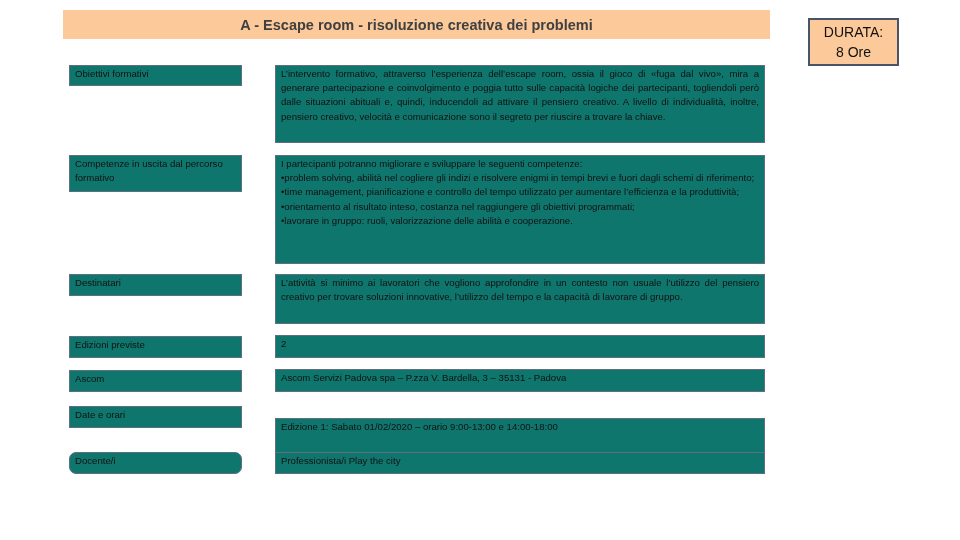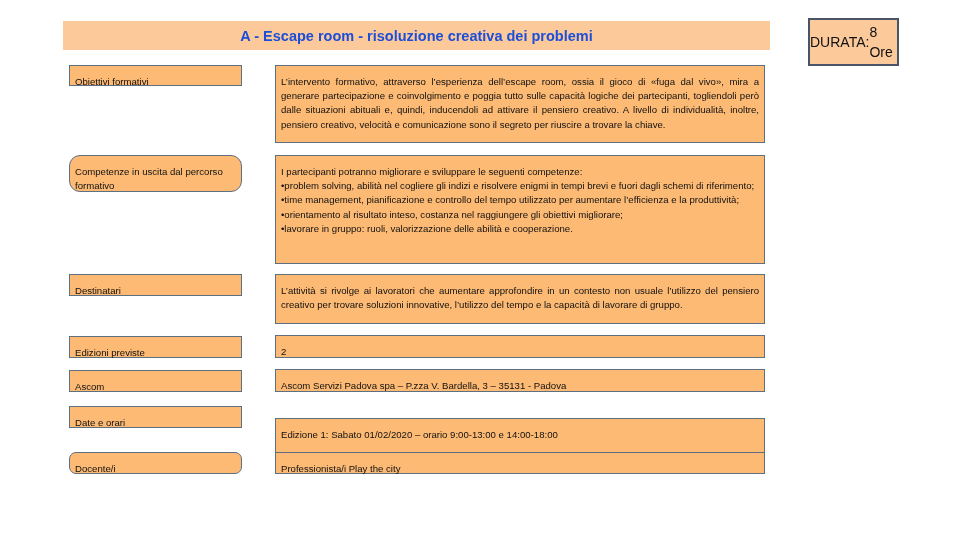--- a/index.html
+++ b/index.html
@@ -1,24 +1,24 @@
 <!DOCTYPE html>
 <html><head>
 <meta charset="utf-8">
 <style>
   html, body { margin:0; padding:0; }
   body { width:960px; height:540px; background:#ffffff; position:relative; overflow:hidden;
          font-family:"Liberation Sans", sans-serif; color:#111; }
-  .title-bar { position:absolute; left:63px; top:21px; width:707px; height:29px; background:#fcc99a;
-               display:flex; align-items:center; justify-content:center; font-size:14.5px; font-weight:bold; color:#1d4ed8; }
+  .title-bar { position:absolute; left:63px; top:10px; width:707px; height:29px; background:#fcc99a;
+               display:flex; align-items:center; justify-content:center; font-size:14.5px; font-weight:bold; color:#404040; }
   .duration { position:absolute; left:808px; top:18px; width:91px; height:48px; background:#fcc99a;
-              border:2px solid #4a5468; box-sizing:border-box; display:flex; flex-direction:row;
+              border:2px solid #4a5468; box-sizing:border-box; display:flex; flex-direction:column;
               align-items:center; justify-content:center; font-size:14px; line-height:20px; color:#111; }
-  .box { position:absolute; border:1.3px solid #5f6f82; box-sizing:border-box; background:#fdba74;
-         font-size:9.6px; line-height:14.2px; padding:9px 5px; }
+  .box { position:absolute; border:1.3px solid #5f6f82; box-sizing:border-box; background:#0f766e;
+         font-size:9.6px; line-height:14.2px; padding:1px 5px; }
   .lbl { left:69px; width:173px; }
   .val { left:275px; width:490px; text-align:justify; }
   .val .line { display:block; }
   .left { text-align:left; }
 </style>
 </head>
 <body>
 
 <div class="title-bar">
   <span>A - Escape room - risoluzione creativa dei problemi</span>
@@ -29,36 +29,36 @@
   <span>8 Ore</span>
 </div>
 
 <div class="box lbl" style="top:65px;height:21px;">
   <span>Obiettivi formativi</span>
 </div>
 <div class="box val" style="top:65px;height:78px;">
   <span>L’intervento formativo, attraverso l’esperienza dell’escape room, ossia il gioco di «fuga dal vivo», mira a generare partecipazione e coinvolgimento e poggia tutto sulle capacità logiche dei partecipanti, togliendoli però dalle situazioni abituali e, quindi, inducendoli ad attivare il pensiero creativo. A livello di individualità, inoltre, pensiero creativo, velocità e comunicazione sono il segreto per riuscire a trovare la chiave.</span>
 </div>
 
-<div class="box lbl" style="top:155px;height:37px;border-radius:11px;">
+<div class="box lbl" style="top:155px;height:37px;">
   <span>Competenze in uscita dal percorso formativo</span>
 </div>
 <div class="box val" style="top:155px;height:109px;">
   <span class="line left">I partecipanti potranno migliorare e sviluppare le seguenti competenze:</span>
   <span class="line">•problem solving, abilità nel cogliere gli indizi e risolvere enigmi in tempi brevi e fuori dagli schemi di riferimento;</span>
   <span class="line">•time management, pianificazione e controllo del tempo utilizzato per aumentare l’efficienza e la produttività;</span>
-  <span class="line left">•orientamento al risultato inteso, costanza nel raggiungere gli obiettivi migliorare;</span>
+  <span class="line left">•orientamento al risultato inteso, costanza nel raggiungere gli obiettivi programmati;</span>
   <span class="line left">•lavorare in gruppo: ruoli, valorizzazione delle abilità e cooperazione.</span>
 </div>
 
 <div class="box lbl" style="top:274px;height:22px;">
   <span>Destinatari</span>
 </div>
 <div class="box val" style="top:274px;height:50px;">
-  <span>L’attività si rivolge ai lavoratori che aumentare approfondire in un contesto non usuale l’utilizzo del pensiero creativo per trovare soluzioni innovative, l’utilizzo del tempo e la capacità di lavorare di gruppo.</span>
+  <span>L’attività si minimo ai lavoratori che vogliono approfondire in un contesto non usuale l’utilizzo del pensiero creativo per trovare soluzioni innovative, l’utilizzo del tempo e la capacità di lavorare di gruppo.</span>
 </div>
 
 <div class="box lbl" style="top:336px;height:22px;">
   <span>Edizioni previste</span>
 </div>
 <div class="box val" style="top:335px;height:23px;">
   <span>2</span>
 </div>
 
 <div class="box lbl" style="top:370px;height:22px;">

